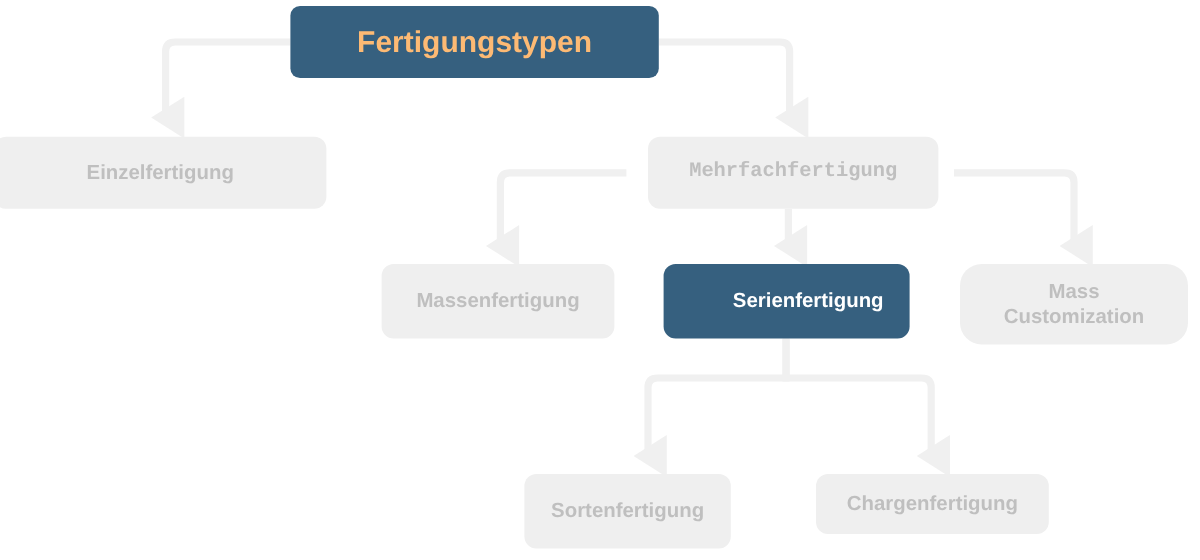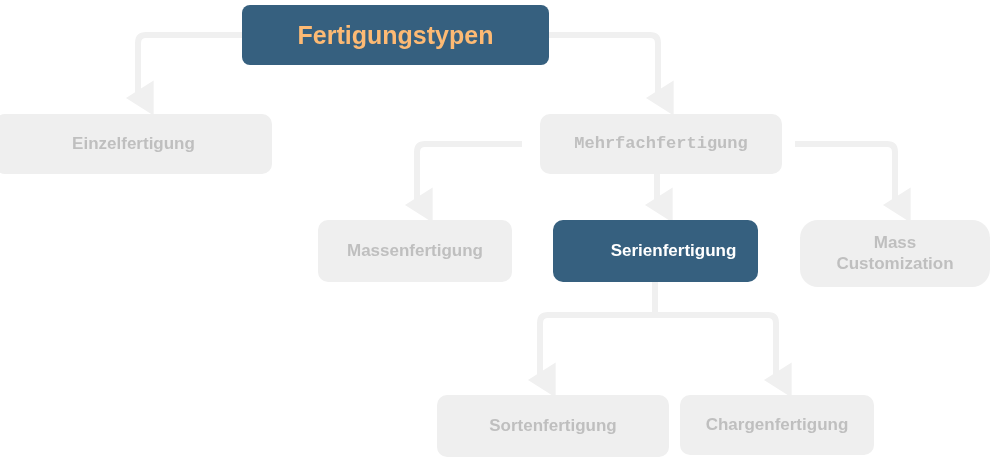--- a/index.html
+++ b/index.html
@@ -107,21 +107,21 @@
 
   <div class="node node-highlight" style="left:553px; top:220px; width:205px; height:62px;">
     <span class="node-label">Serienfertigung</span>
   </div>
 
   <div class="node node-default" style="left:800px; top:220px; width:190px; height:67px;border-radius:18px;">
     <span class="node-label">Mass
 Customization</span>
   </div>
 
-  <div class="node node-default" style="left:437px; top:395px; width:232px; height:62px;">
+  <div class="node node-default" style="left:437px; top:395px; width:172px; height:62px;">
     <span class="node-label">Sortenfertigung</span>
   </div>
 
-  <div class="node node-default" style="left:680px; top:395px; width:194px; height:60px;">
+  <div class="node node-default" style="left:680px; top:395px; width:194px; height:50px;">
     <span class="node-label">Chargenfertigung</span>
   </div>
 
 </div>
 
 </body></html>

